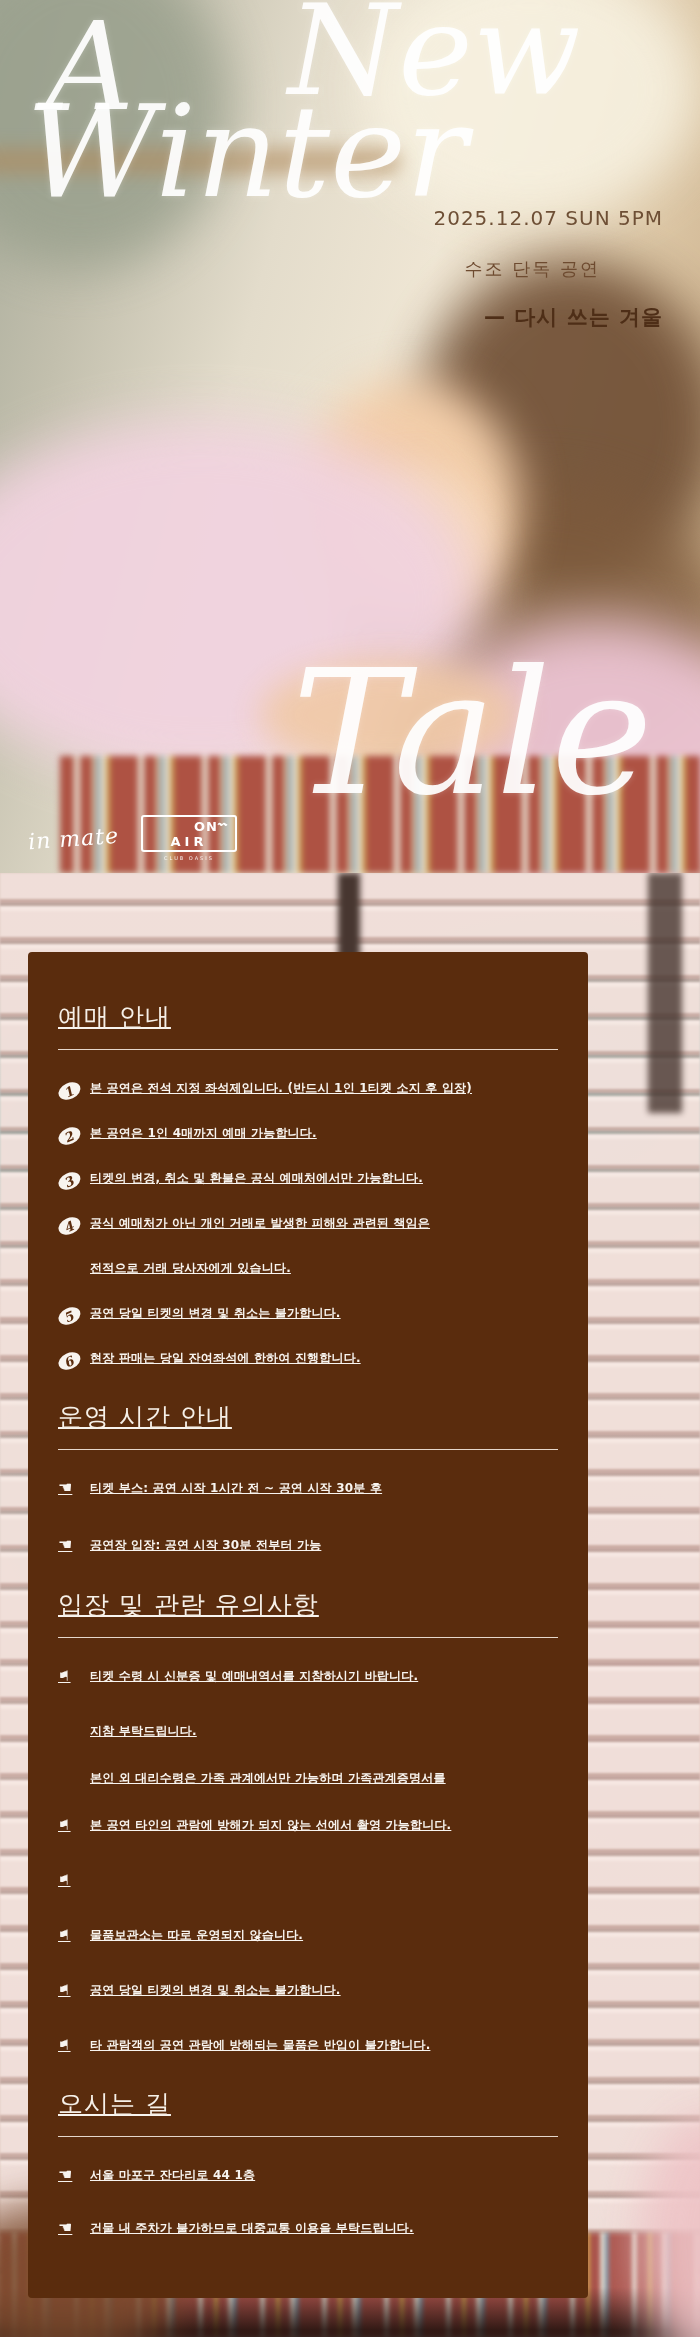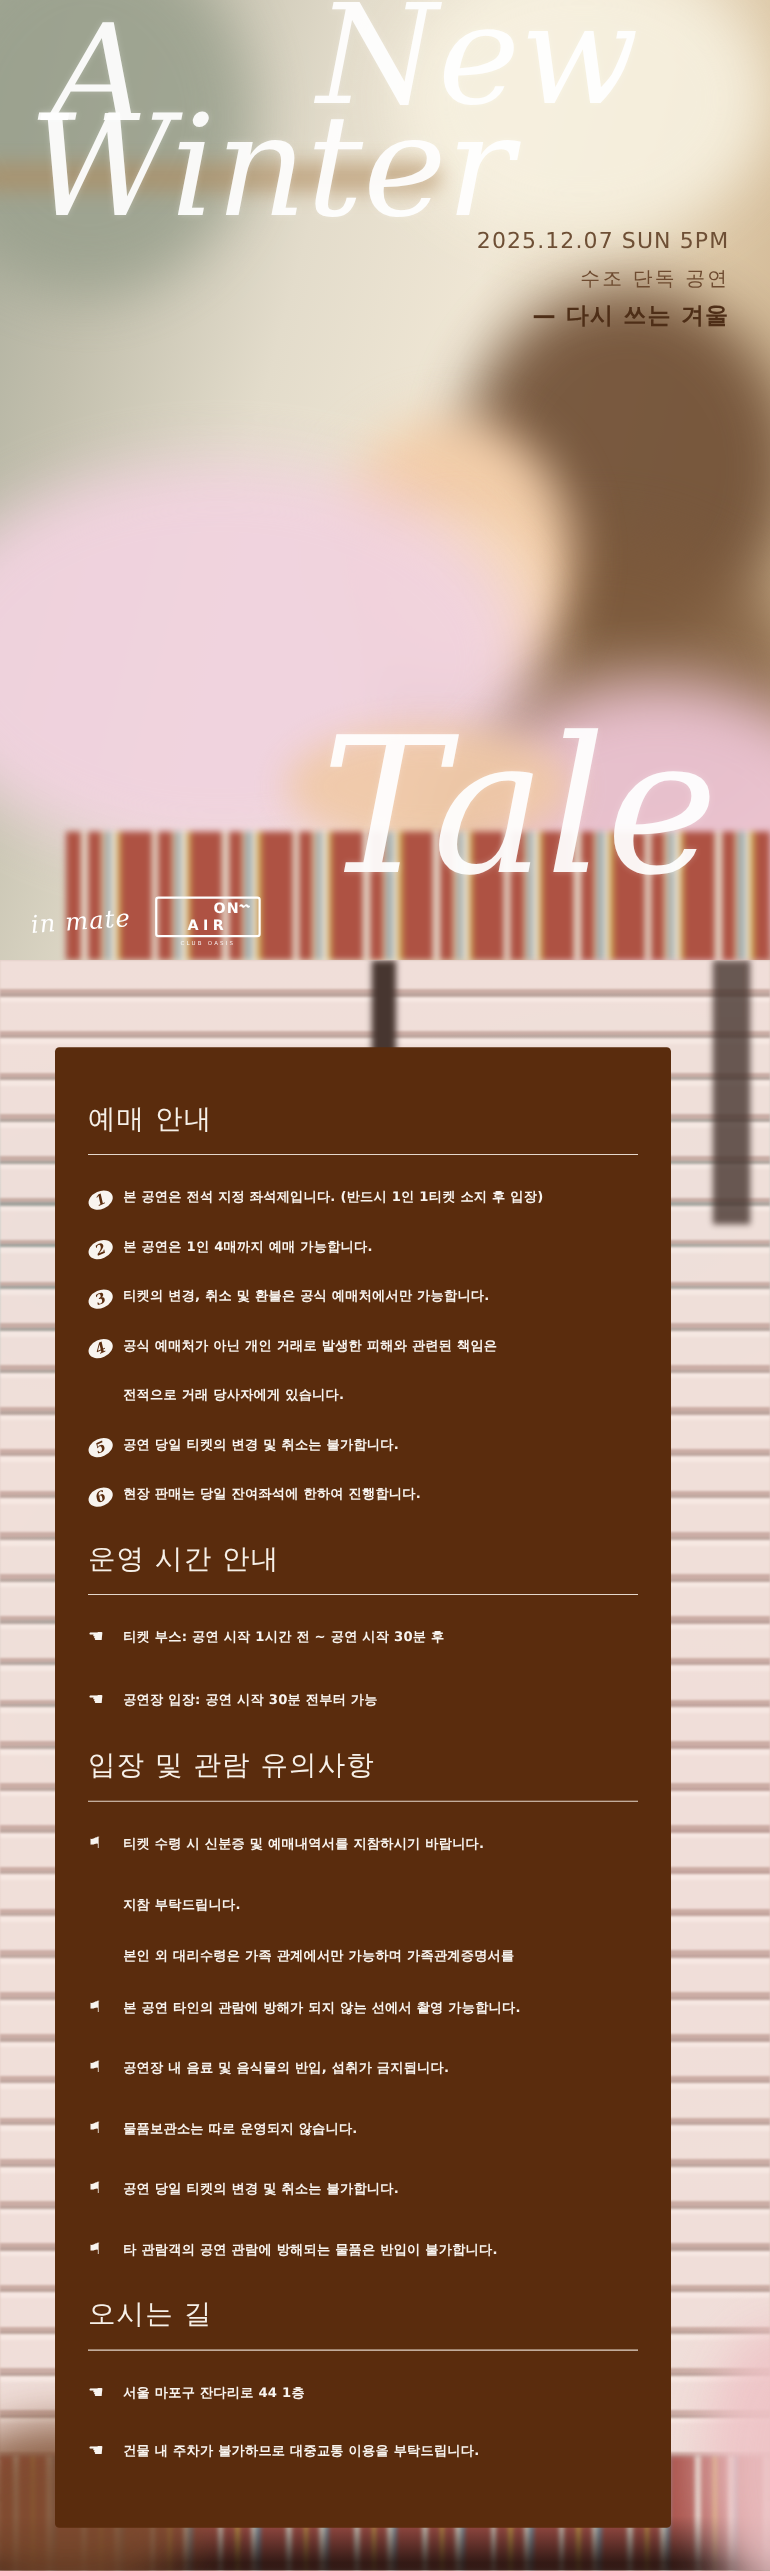--- a/index.html
+++ b/index.html
@@ -24,22 +24,22 @@
   #couch-stripes{left:60px;top:756px;width:640px;height:117px;filter:blur(3px);
     background:repeating-linear-gradient(90deg,#ae5243 0 14px,#e7decf 14px 20px,#ae5243 20px 32px,#d9c2a1 32px 36px,#8ba0ab 36px 40px,#e7decf 40px 46px,#cb9f4c 46px 50px,#ae5243 50px 64px);}
   .script{position:absolute;color:#ffffff;font-family:"DejaVu Serif","Liberation Serif",serif;
     font-style:italic;opacity:.94;white-space:nowrap;line-height:1;text-shadow:0 0 6px rgba(255,255,255,.25);}
   #script-a{left:46px;top:6px;font-size:122px;}
   #script-new{left:288px;top:-12px;font-size:126px;}
   #script-winter{left:26px;top:88px;font-size:128px;}
   #script-tale{left:292px;top:648px;font-size:172px;}
   #date-block{right:37px;top:206px;text-align:right;}
   #event-date{font-size:20px;letter-spacing:1px;color:#6e4f35;font-weight:400;margin-left:32px;}
-  #event-sub{margin-top:11px;font-size:18px;letter-spacing:2px;color:#6e4b30;}
-  #event-title{margin-top:8px;font-size:21px;letter-spacing:1px;color:#4e2e17;font-weight:bold;}
+  #event-sub{margin-top:27px;font-size:18px;letter-spacing:2px;color:#6e4b30;text-align:center;}
+  #event-title{margin-top:22px;font-size:21px;letter-spacing:1px;color:#4e2e17;font-weight:bold;}
   #logo-row{left:28px;top:812px;height:52px;display:flex;align-items:center;gap:22px;color:#fff;}
   #inmate{font-family:"DejaVu Serif","Liberation Serif",serif;font-style:italic;font-size:22px;transform:rotate(-4deg);letter-spacing:1px;}
   #onair{border:2px solid #fff;border-radius:3px;padding:3px 7px 2px;text-align:center;line-height:1;}
   #onair .l1{font-size:13px;font-weight:bold;letter-spacing:1px;margin-left:44px;}
   #onair .sig{font-size:9px;vertical-align:top;}
   #onair .l2{font-size:13px;font-weight:bold;letter-spacing:4px;margin-top:2px;}
   #onair-sub{font-size:5px;letter-spacing:2px;margin-top:3px;text-align:center;opacity:.9;}
 
   
   #backdrop{left:0;top:873px;width:700px;height:1464px;overflow:hidden;background:#e9d6d0;}
@@ -57,22 +57,22 @@
   #bar2{left:648px;top:0;width:34px;height:240px;opacity:.8;}
   #bottom-couch{position:absolute;left:0;top:1360px;width:700px;height:104px;filter:blur(2px);
     background:repeating-linear-gradient(90deg,#a9534b 0 12px,#ded8cc 12px 17px,#a9534b 17px 28px,#cb9f4c 28px 32px,#a9534b 32px 42px,#ded8cc 42px 47px,#7e93a4 47px 51px,#a9534b 51px 62px);}
   #bottom-shade{position:absolute;left:0;top:1414px;width:700px;height:50px;
     background:linear-gradient(180deg,rgba(31,16,12,0) 0%,rgba(31,16,12,.85) 85%);}
   .fg-blob{position:absolute;filter:blur(22px);border-radius:50%;}
   #fg-left{left:-60px;top:1330px;width:240px;height:160px;background:#7a4a2c;opacity:.85;}
   #fg-right{left:640px;top:1240px;width:140px;height:260px;background:#eec3c6;opacity:.9;}
 
   
-  #panel{left:50px;top:952px;width:560px;height:1346px;background:#5a2c0d;border-radius:4px;
-    box-sizing:border-box;padding:48px 30px 0 30px;color:#f8f4ef;}
+  #panel{left:28px;top:952px;width:560px;height:1346px;background:#5a2c0d;border-radius:4px;
+    box-sizing:border-box;padding:48px 30px 0 30px;color:#f8f4ef;text-decoration:underline;}
   .sec-head{font-size:25px;font-weight:400;letter-spacing:1px;color:#f6f0e8;}
   .sec-rule{border:none;border-top:1.6px solid rgba(244,234,224,.9);margin:16px 0 24px 0;}
   .sec{margin:0;}
   .sec + .sec{margin-top:28px;}
   .item{display:flex;align-items:flex-start;margin-bottom:17px;}
   .item.cont .ic{visibility:hidden;}
   .ic{width:32px;flex:0 0 32px;display:flex;align-items:center;justify-content:flex-start;height:28px;}
   .txt{font-size:12px;font-weight:bold;line-height:28px;letter-spacing:.2px;}
   .badge{display:inline-flex;align-items:center;justify-content:center;width:23px;height:16px;
     background:#f8f4ef;border-radius:50%;transform:rotate(-24deg);margin-top:5px;}
@@ -239,21 +239,20 @@
     <div class="item">
       <span class="ic">
           <span class="flag">⚑</span>
         </span>
       <span class="txt">본 공연 타인의 관람에 방해가 되지 않는 선에서 촬영 가능합니다.</span>
     </div>
     <div class="item">
       <span class="ic">
           <span class="flag">⚑</span>
         </span>
-      <span class="txt">공연장 내 음료 및 음식물의 반입, 섭취가 금지됩니다.</span>
     </div>
     <div class="item">
       <span class="ic">
           <span class="flag">⚑</span>
         </span>
       <span class="txt">물품보관소는 따로 운영되지 않습니다.</span>
     </div>
     <div class="item">
       <span class="ic">
           <span class="flag">⚑</span>

